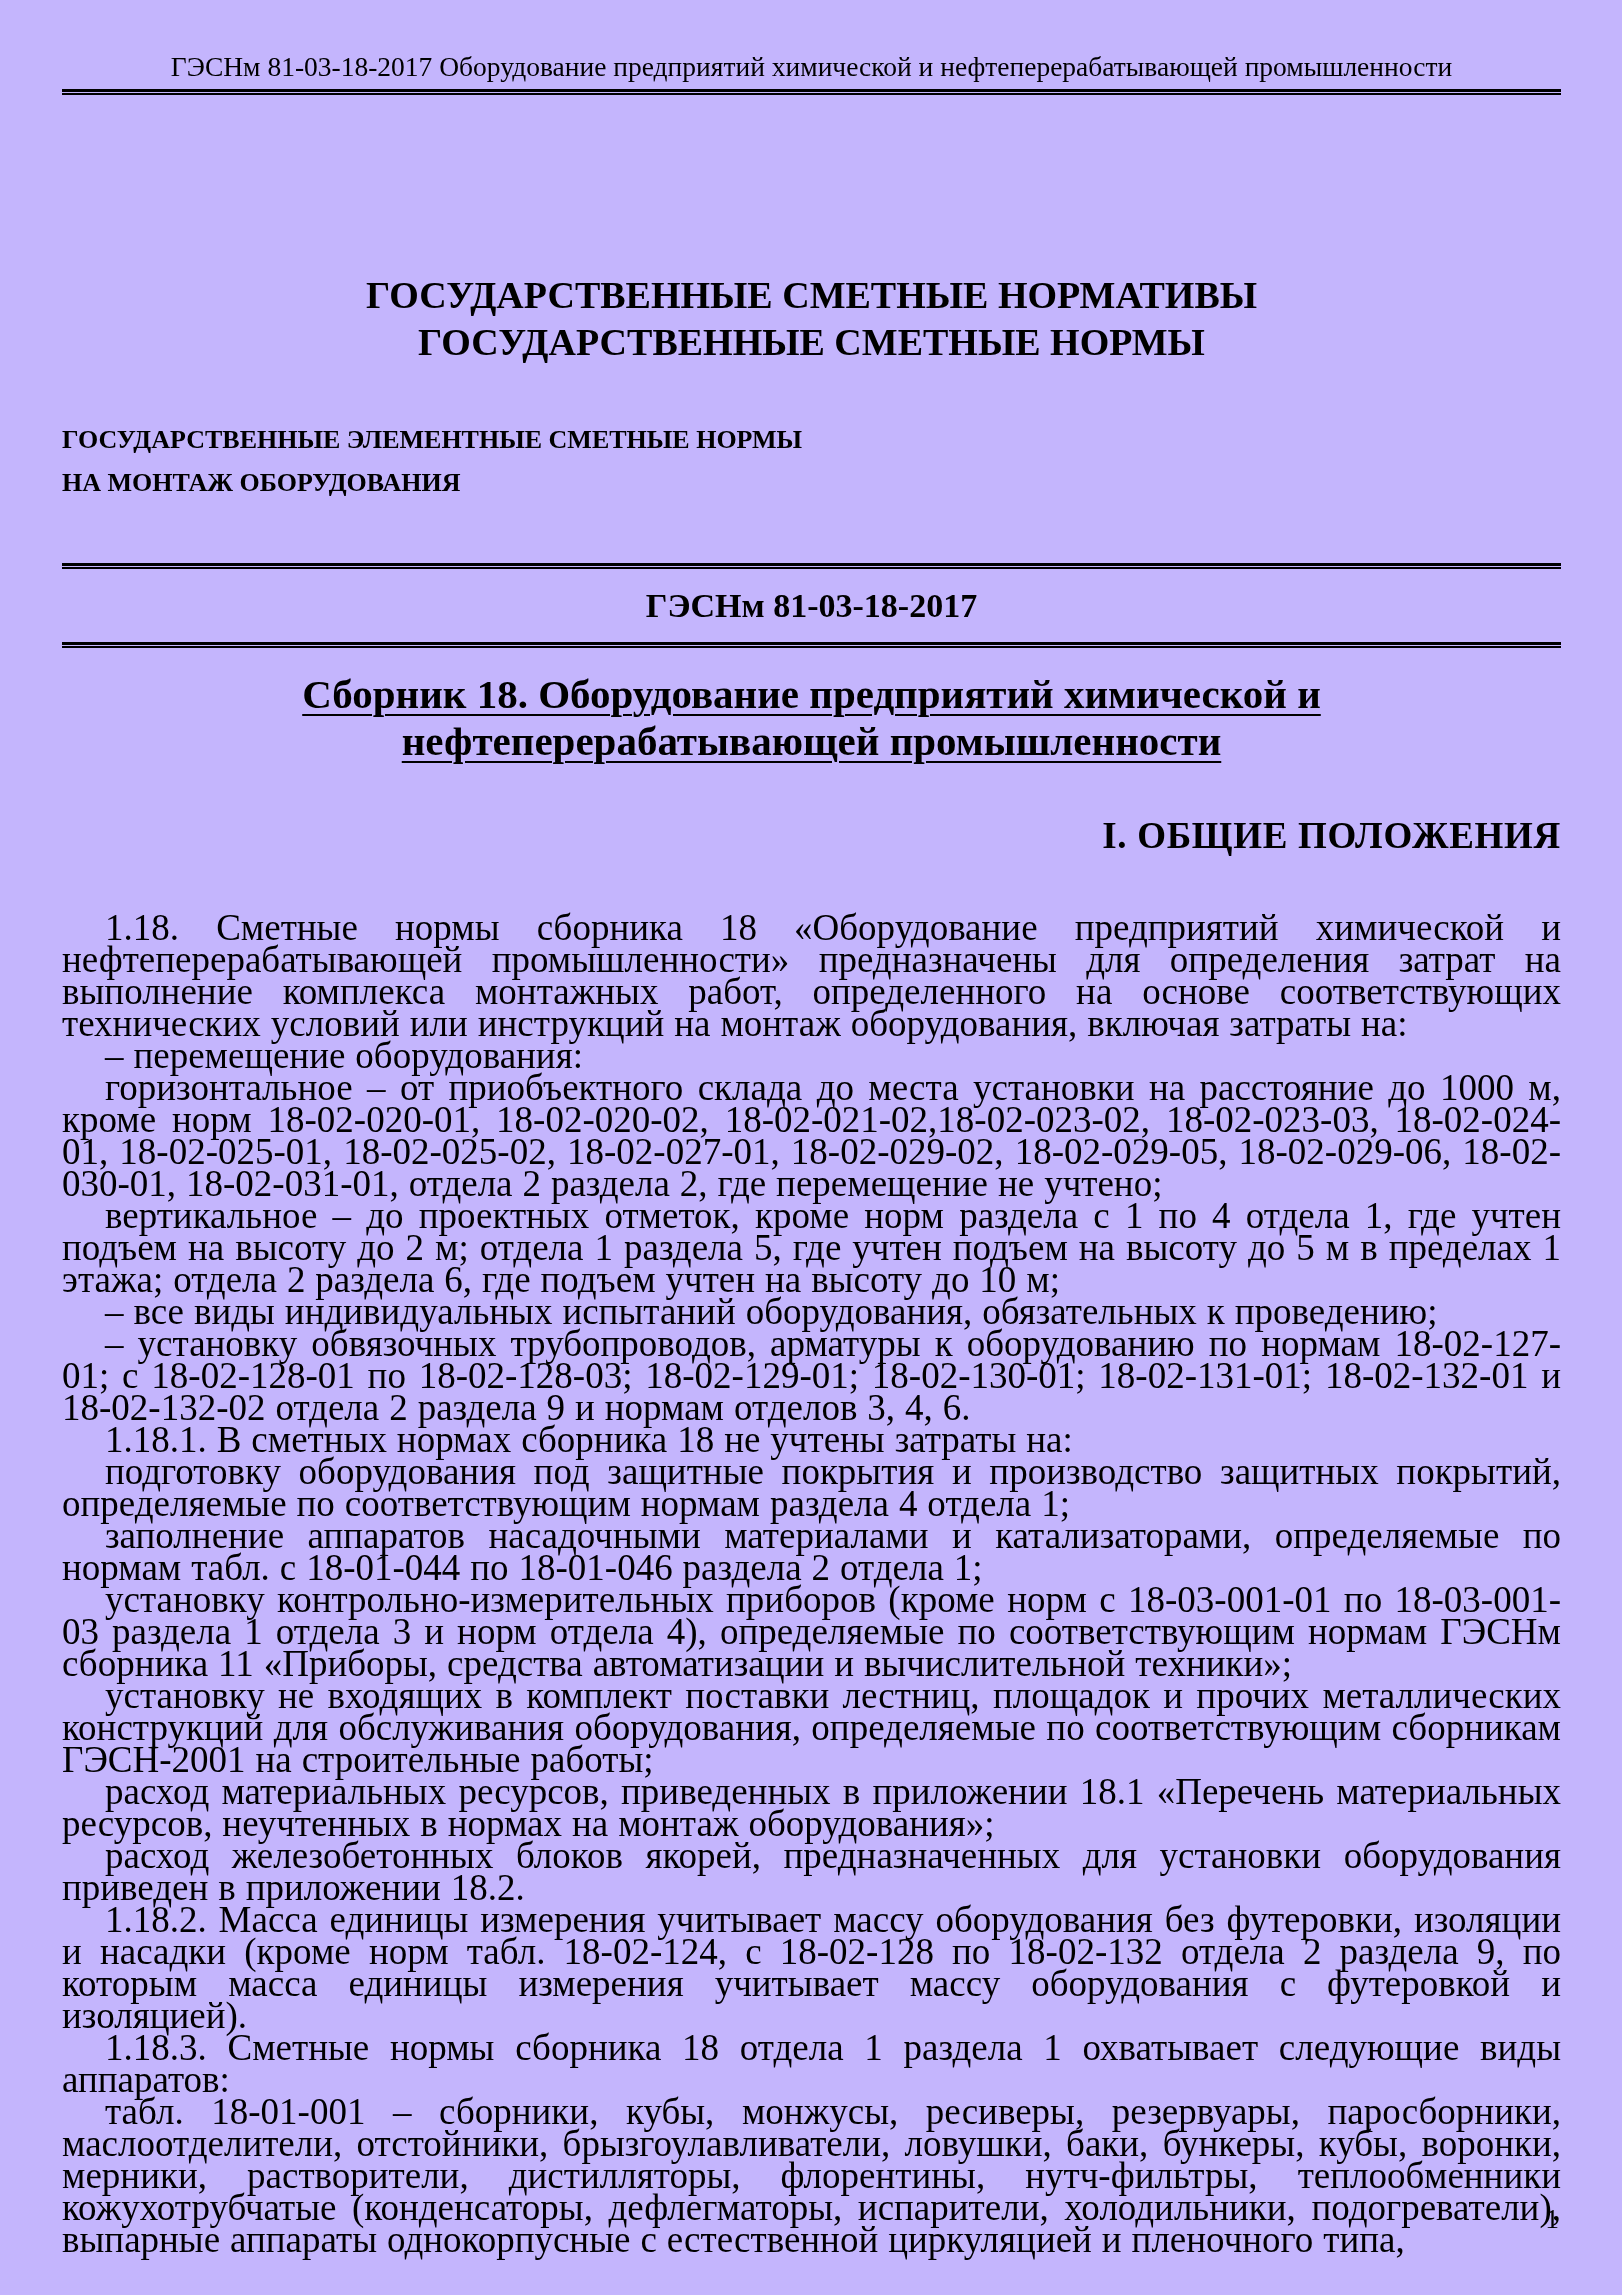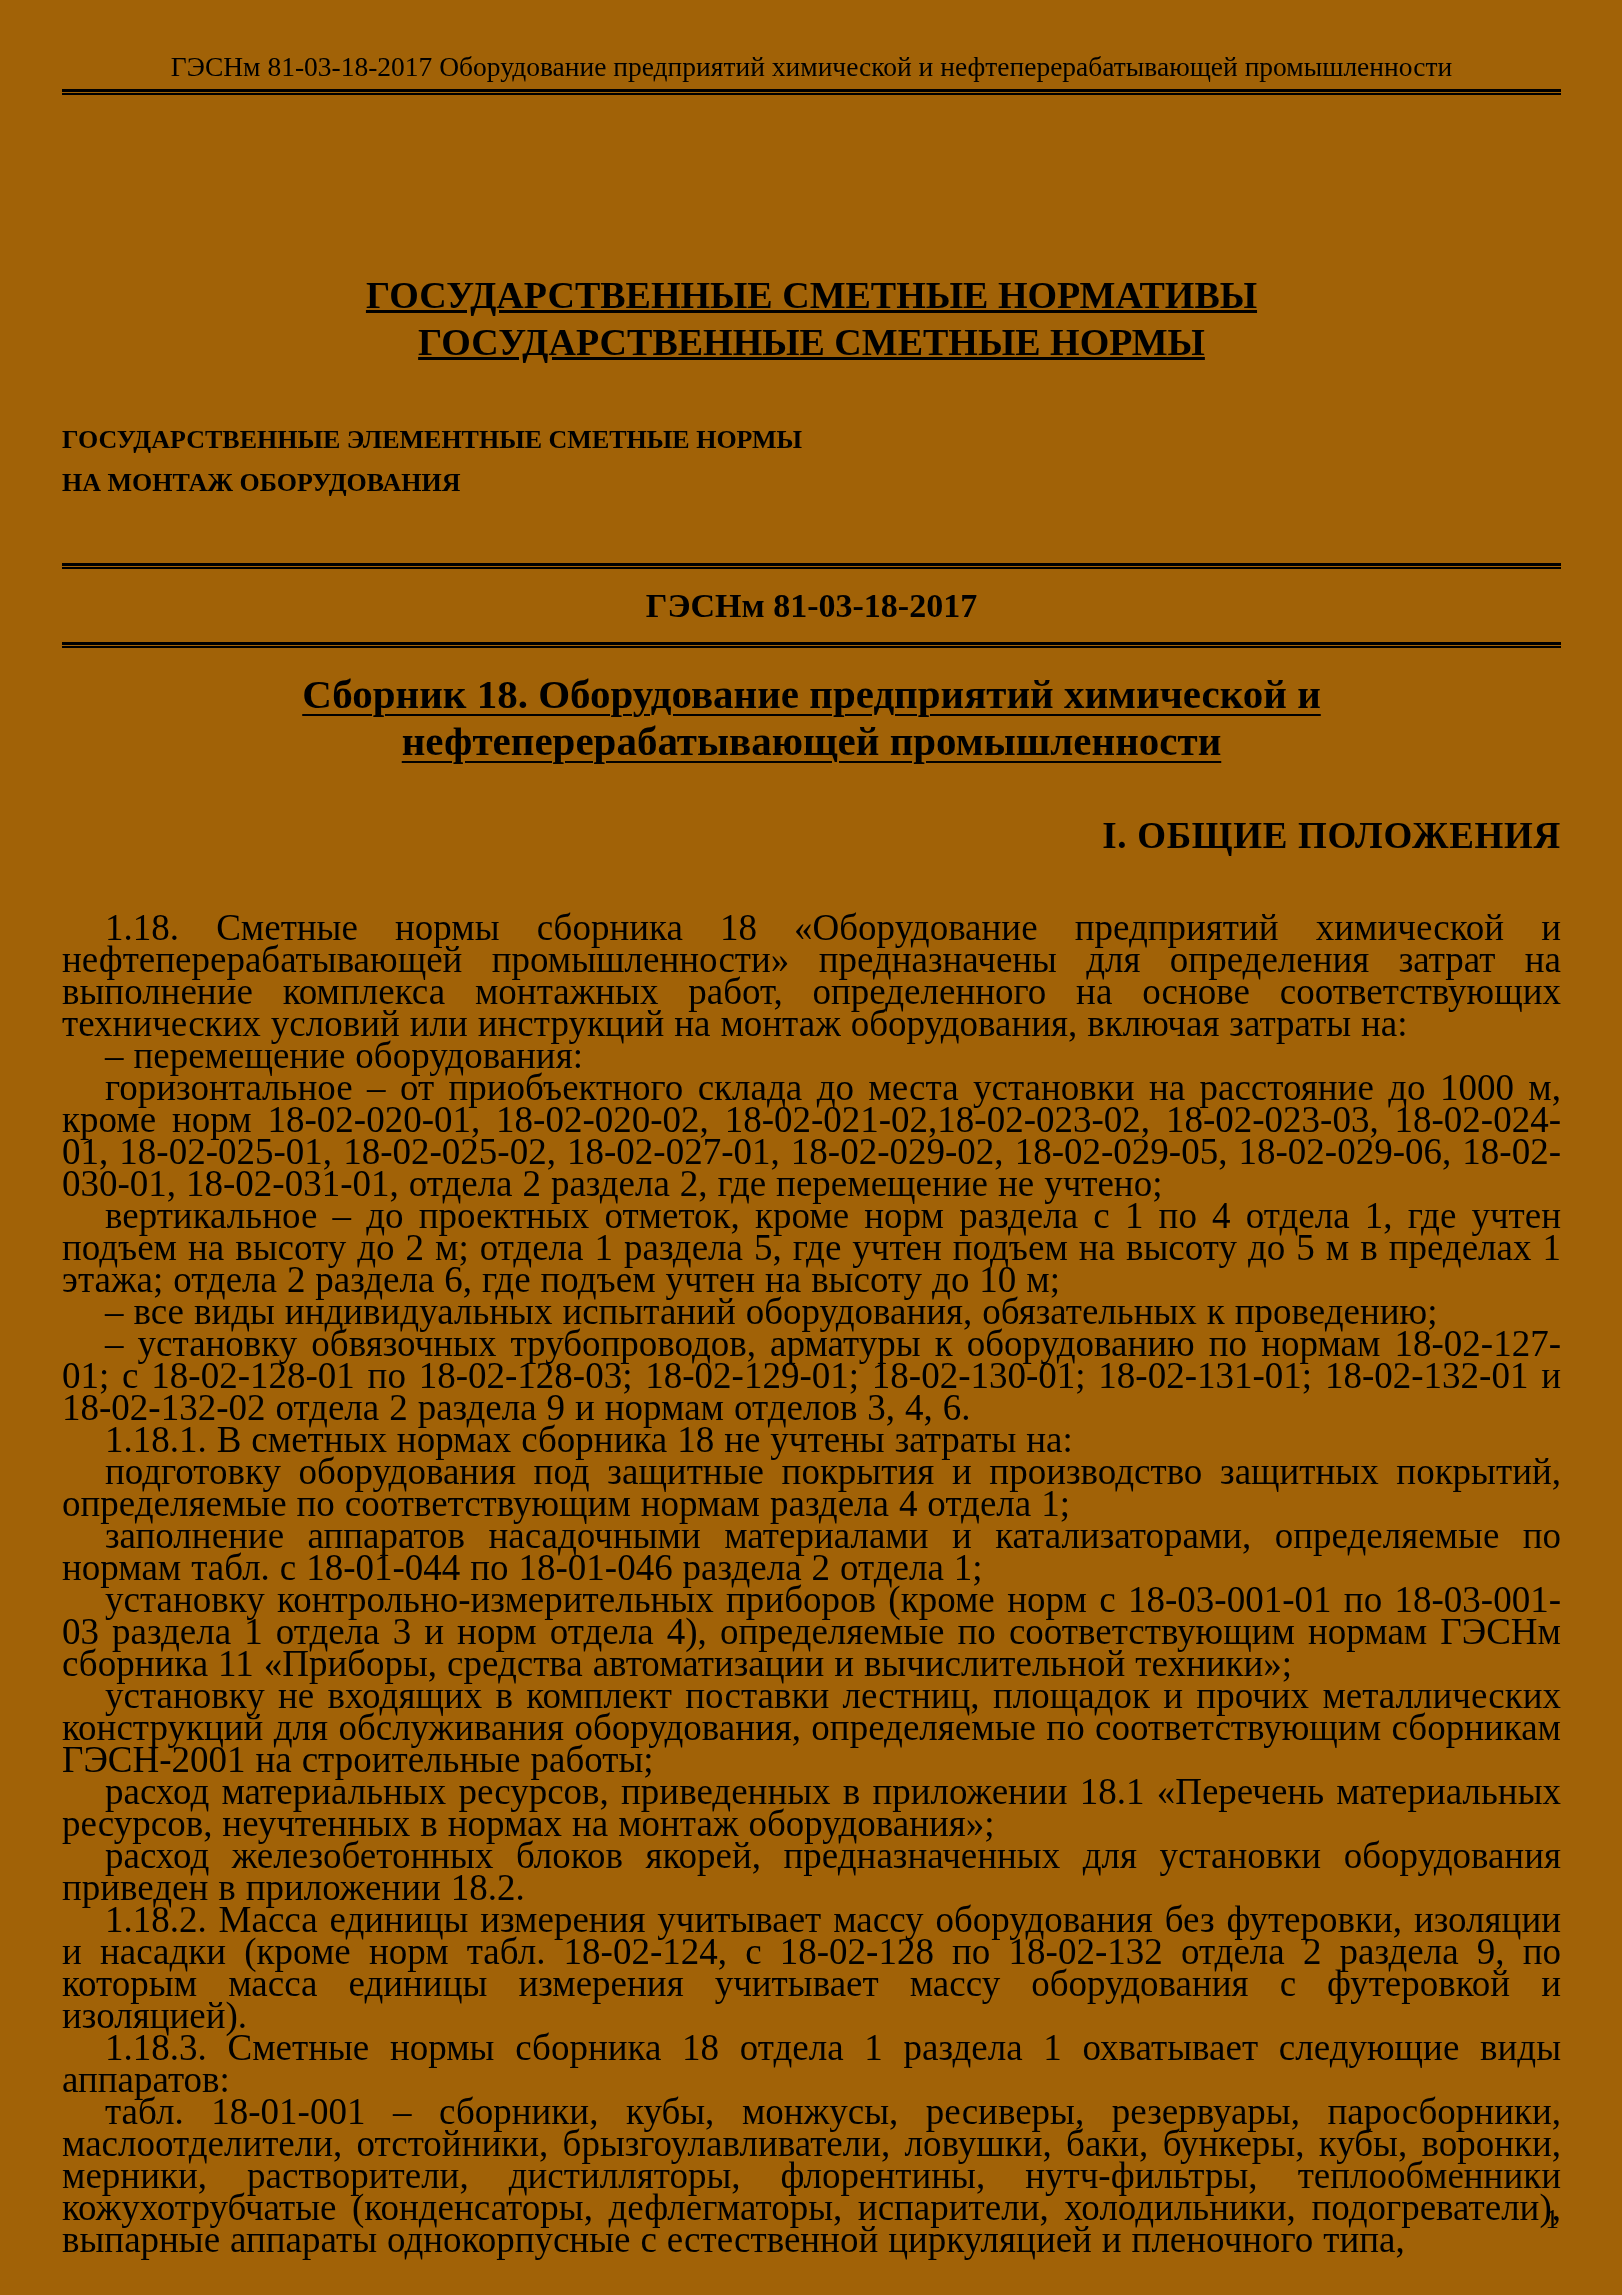--- a/index.html
+++ b/index.html
@@ -5,21 +5,21 @@
   * { margin: 0; padding: 0; box-sizing: border-box; }
   html, body { background: #ffffff; }
   body {
     font-family: "Liberation Serif", "DejaVu Serif", serif;
     color: #000000;
   }
   .page {
     position: relative;
     width: 1623px;
     height: 2295px;
-    background: #a16207;
+    background: #c4b5fd;
     padding: 51px 62px 0 62px;
     overflow: hidden;
   }
   .running-header {
     text-align: center;
     font-size: 27.5px;
     line-height: 1.15;
     white-space: nowrap;
   }
   .rule-double {
@@ -27,21 +27,20 @@
     height: 5.9px;
     border-top: 3.3px solid #000;
     border-bottom: 2px solid #000;
   }
   .title-main {
     margin-top: 177px;
     text-align: center;
     font-weight: bold;
     font-size: 38px;
     line-height: 47px;
-    text-decoration: underline;
   }
   .title-sub {
     margin-top: 52px;
     text-align: left;
     font-weight: bold;
     font-size: 26px;
     line-height: 43px;
   }
   .code-band { margin-top: 59px; }
   .code-band .band-text {

